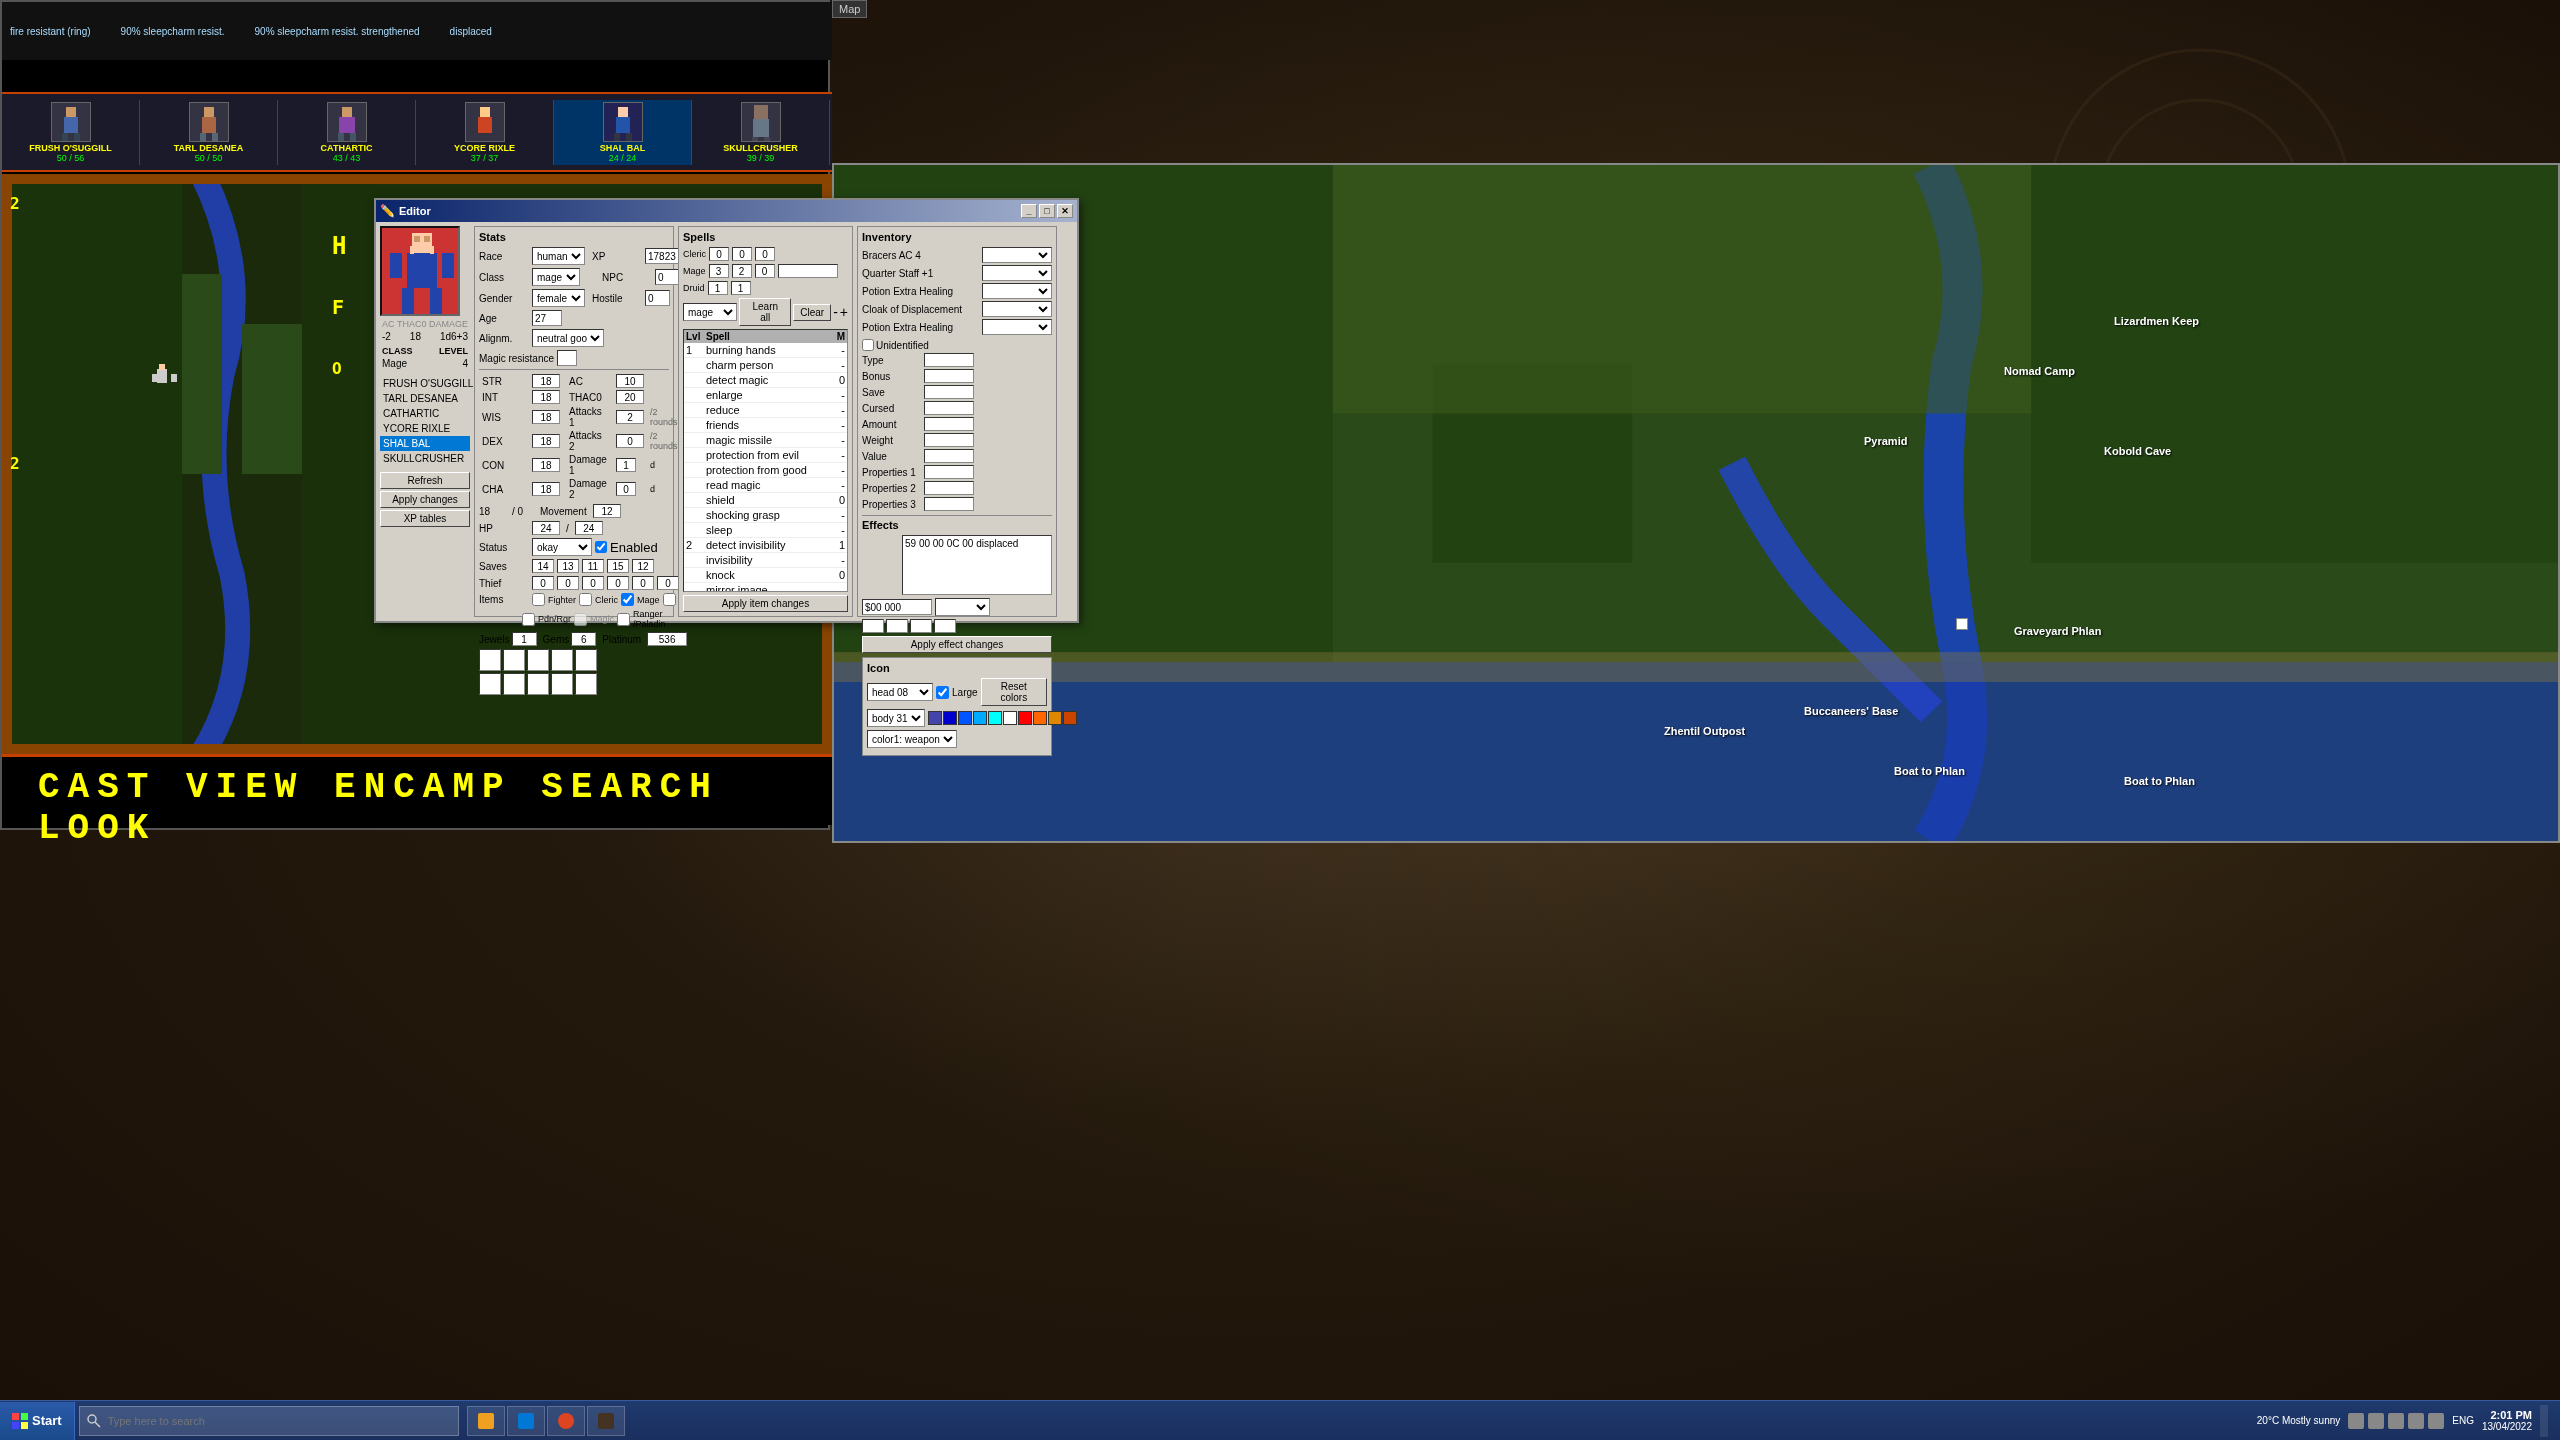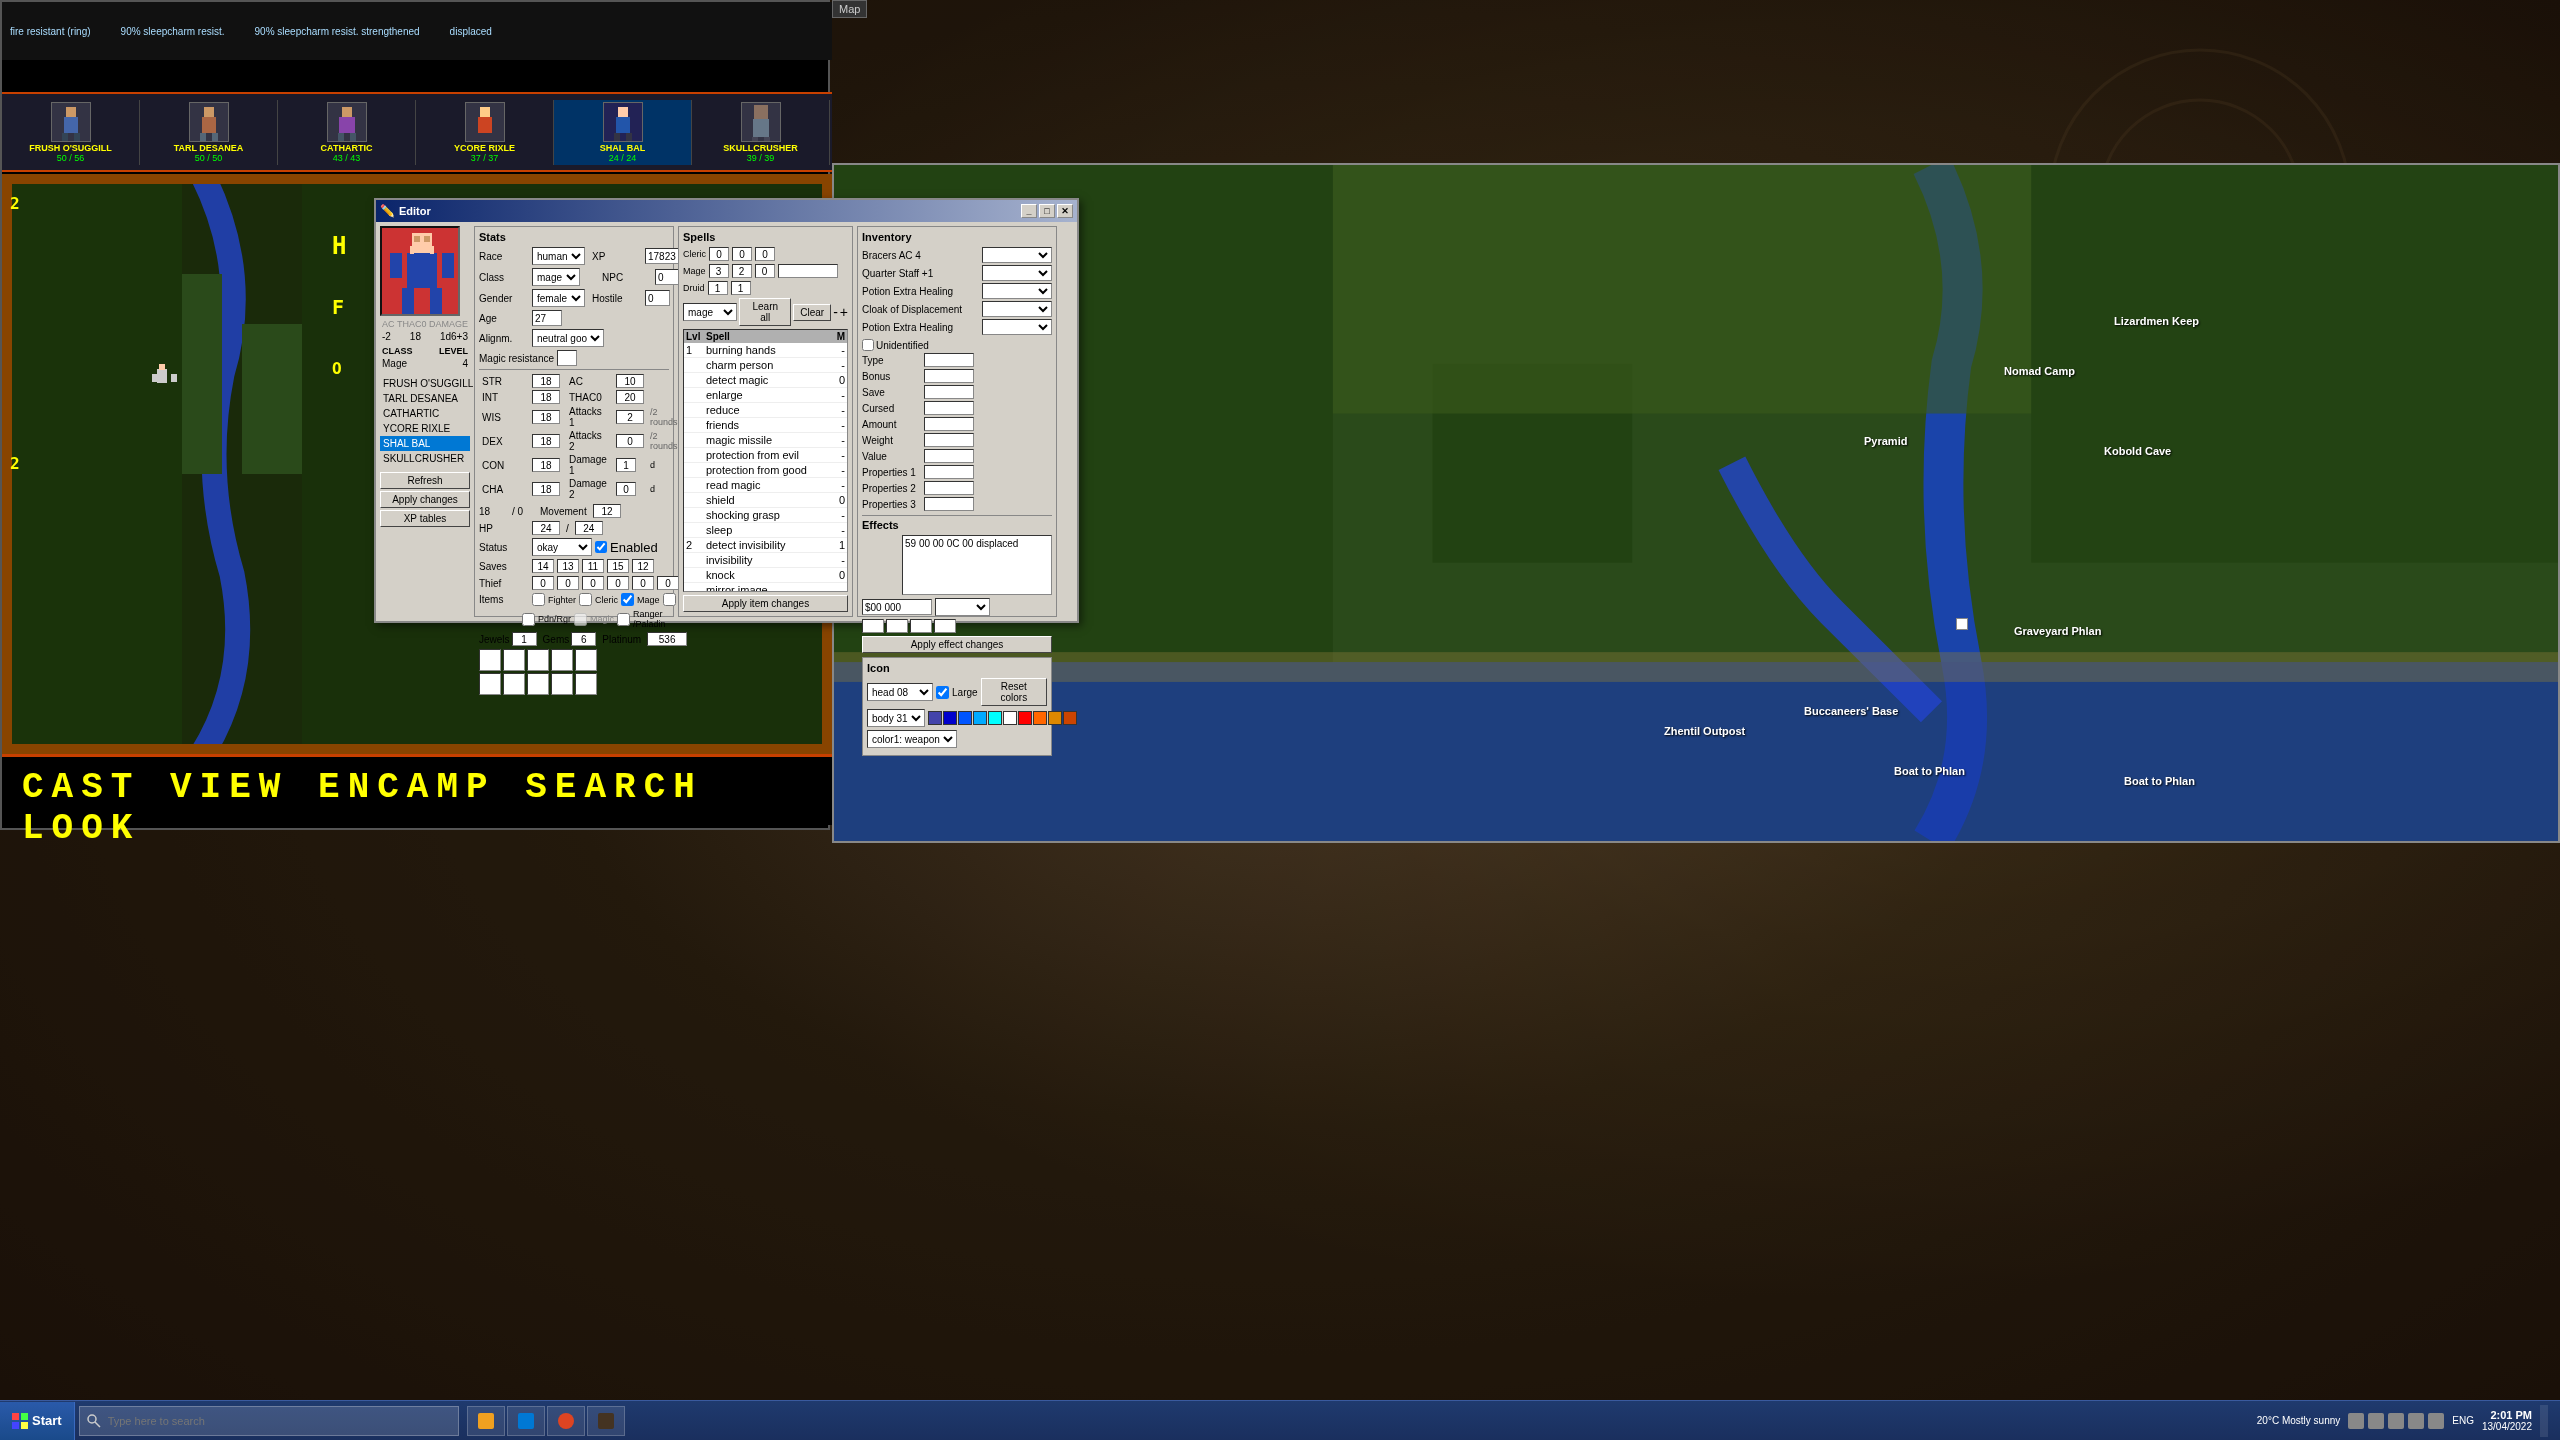--- a/index.html
+++ b/index.html
@@ -95,20 +95,21 @@
 
     
     .action-bar {
       position: absolute;
       top: 752px;
       left: 0;
       width: 830px;
       height: 71px;
       background: #000;
       border-top: 3px solid #c84000;
+      padding-left: 16px;
     }
 
     .action-text {
       color: #ffff00;
       font-size: 36px;
       font-weight: bold;
       font-family: 'Courier New', monospace;
       padding: 10px 20px;
       letter-spacing: 8px;
     }

